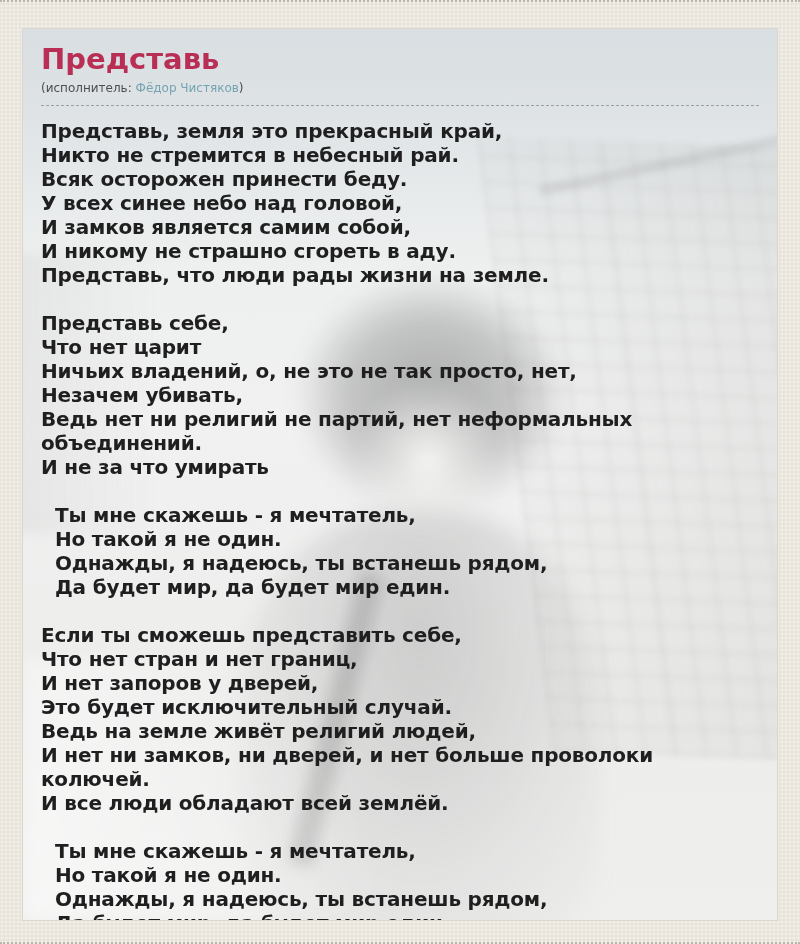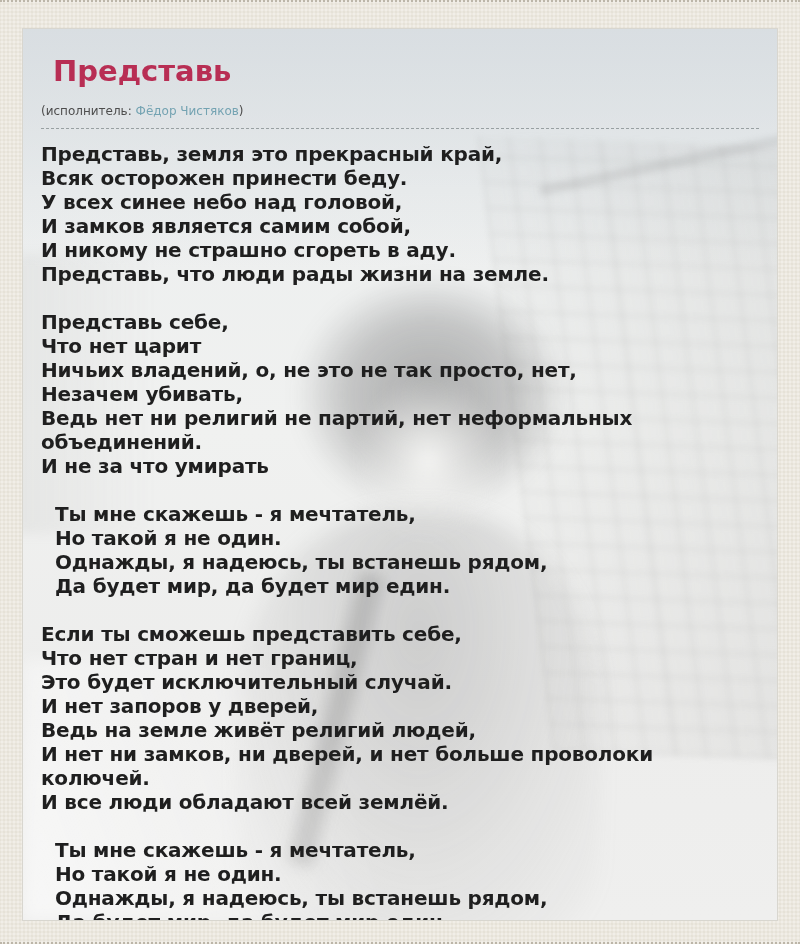--- a/index.html
+++ b/index.html
@@ -85,21 +85,21 @@
     background: linear-gradient(70deg, rgba(255,255,255,.55), rgba(255,255,255,0) 70%);
     filter: blur(8px);
   }
 
   
   .content {
     position: relative; z-index: 2;
     padding: 13px 18px 0 18px;
   }
   .song-title {
-    margin: 12px;
+    margin: 0;
     font-size: 29px;
     line-height: 34px;
     font-weight: bold;
     color: #b82e54;
   }
   .artist-line {
     margin: 1px 0 0;
     font-size: 12px;
     line-height: 22px;
     color: #4d4d4d;
@@ -143,20 +143,21 @@
   <div class="content">
     <h1 class="song-title">Представь</h1>
 
     <p class="artist-line"><span>(исполнитель: </span><a class="artist-link">Фёдор Чистяков</a><span>)</span></p>
 
     <hr class="header-divider">
 
     <div class="lyrics">
         <div class="stanza">
           <div class="line">Представь, земля это прекрасный край,</div>
+          <div class="line">Никто не стремится в небесный рай.</div>
           <div class="line">Всяк осторожен принести беду.</div>
           <div class="line">У всех синее небо над головой,</div>
           <div class="line">И замков является самим собой,</div>
           <div class="line">И никому не страшно сгореть в аду.</div>
           <div class="line">Представь, что люди рады жизни на земле.</div>
         </div>
         <div class="stanza">
           <div class="line">Представь себе,</div>
           <div class="line">Что нет царит</div>
           <div class="line">Ничьих владений, о, не это не так просто, нет,</div>
@@ -166,22 +167,22 @@
         </div>
         <div class="stanza indent">
           <div class="line">Ты мне скажешь - я мечтатель,</div>
           <div class="line">Но такой я не один.</div>
           <div class="line">Однажды, я надеюсь, ты встанешь рядом,</div>
           <div class="line">Да будет мир, да будет мир един.</div>
         </div>
         <div class="stanza">
           <div class="line">Если ты сможешь представить себе,</div>
           <div class="line">Что нет стран и нет границ,</div>
+          <div class="line">И нет запоров у дверей,</div>
           <div class="line">Это будет исключительный случай.</div>
-          <div class="line">И нет запоров у дверей,</div>
           <div class="line">Ведь на земле живёт религий людей,</div>
           <div class="line">И нет ни замков, ни дверей, и нет больше проволоки колючей.</div>
           <div class="line">И все люди обладают всей землёй.</div>
         </div>
         <div class="stanza indent">
           <div class="line">Ты мне скажешь - я мечтатель,</div>
           <div class="line">Но такой я не один.</div>
           <div class="line">Однажды, я надеюсь, ты встанешь рядом,</div>
           <div class="line">Да будет мир, да будет мир един.</div>
         </div>

